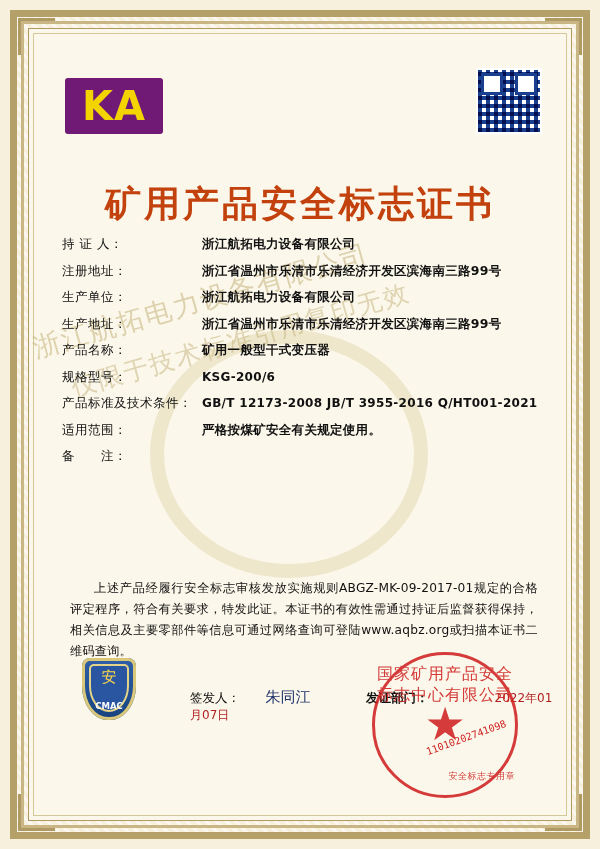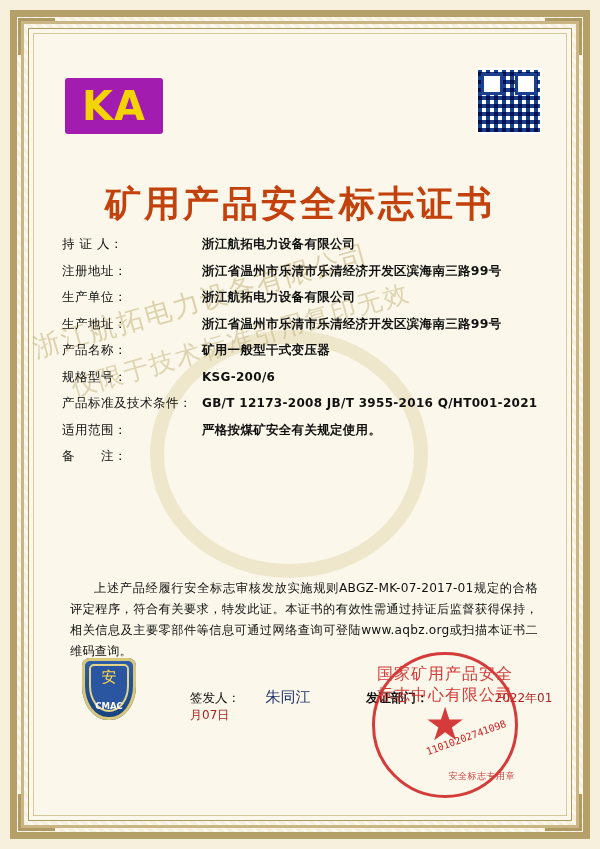--- a/index.html
+++ b/index.html
@@ -102,21 +102,21 @@
     z-index: 5;
   }
 
   
   .logo {
     position: absolute;
     left: 25px;
     top: 38px;
     width: 98px;
     height: 56px;
-    background: #a21caf;
+    background: #701a75;
     color: #f4d400;
     font-family: "DejaVu Sans", sans-serif;
     font-weight: bold;
     font-size: 40px;
     line-height: 56px;
     text-align: center;
     letter-spacing: 1px;
     border-radius: 3px;
   }
 
@@ -409,21 +409,21 @@
       </div>
 
 
       <div class="row">
         <div class="label">备　　注：</div>
         <div class="value"></div>
       </div>
 
     </div>
 
-    <div class="paragraph">上述产品经履行安全标志审核发放实施规则ABGZ-MK-07-2017-01规定的合格评定程序，符合有关要求，特发此证。本证书的有效性需通过持证后监督获得保持，相关信息及主要零部件等信息可通过网络查询可登陆www.aqbz.org或扫描本证书二维码查询。</div>
+    <div class="paragraph">上述产品经履行安全标志审核发放实施规则ABGZ-MK-09-2017-01规定的合格评定程序，符合有关要求，特发此证。本证书的有效性需通过持证后监督获得保持，相关信息及主要零部件等信息可通过网络查询可登陆www.aqbz.org或扫描本证书二维码查询。</div>
 
     <div class="shield">
       <div class="body">
         <div class="inner"></div>
         <div class="mark">安</div>
         <div class="cmac">CMAC</div>
       </div>
     </div>
 
     <div class="sign-row">

